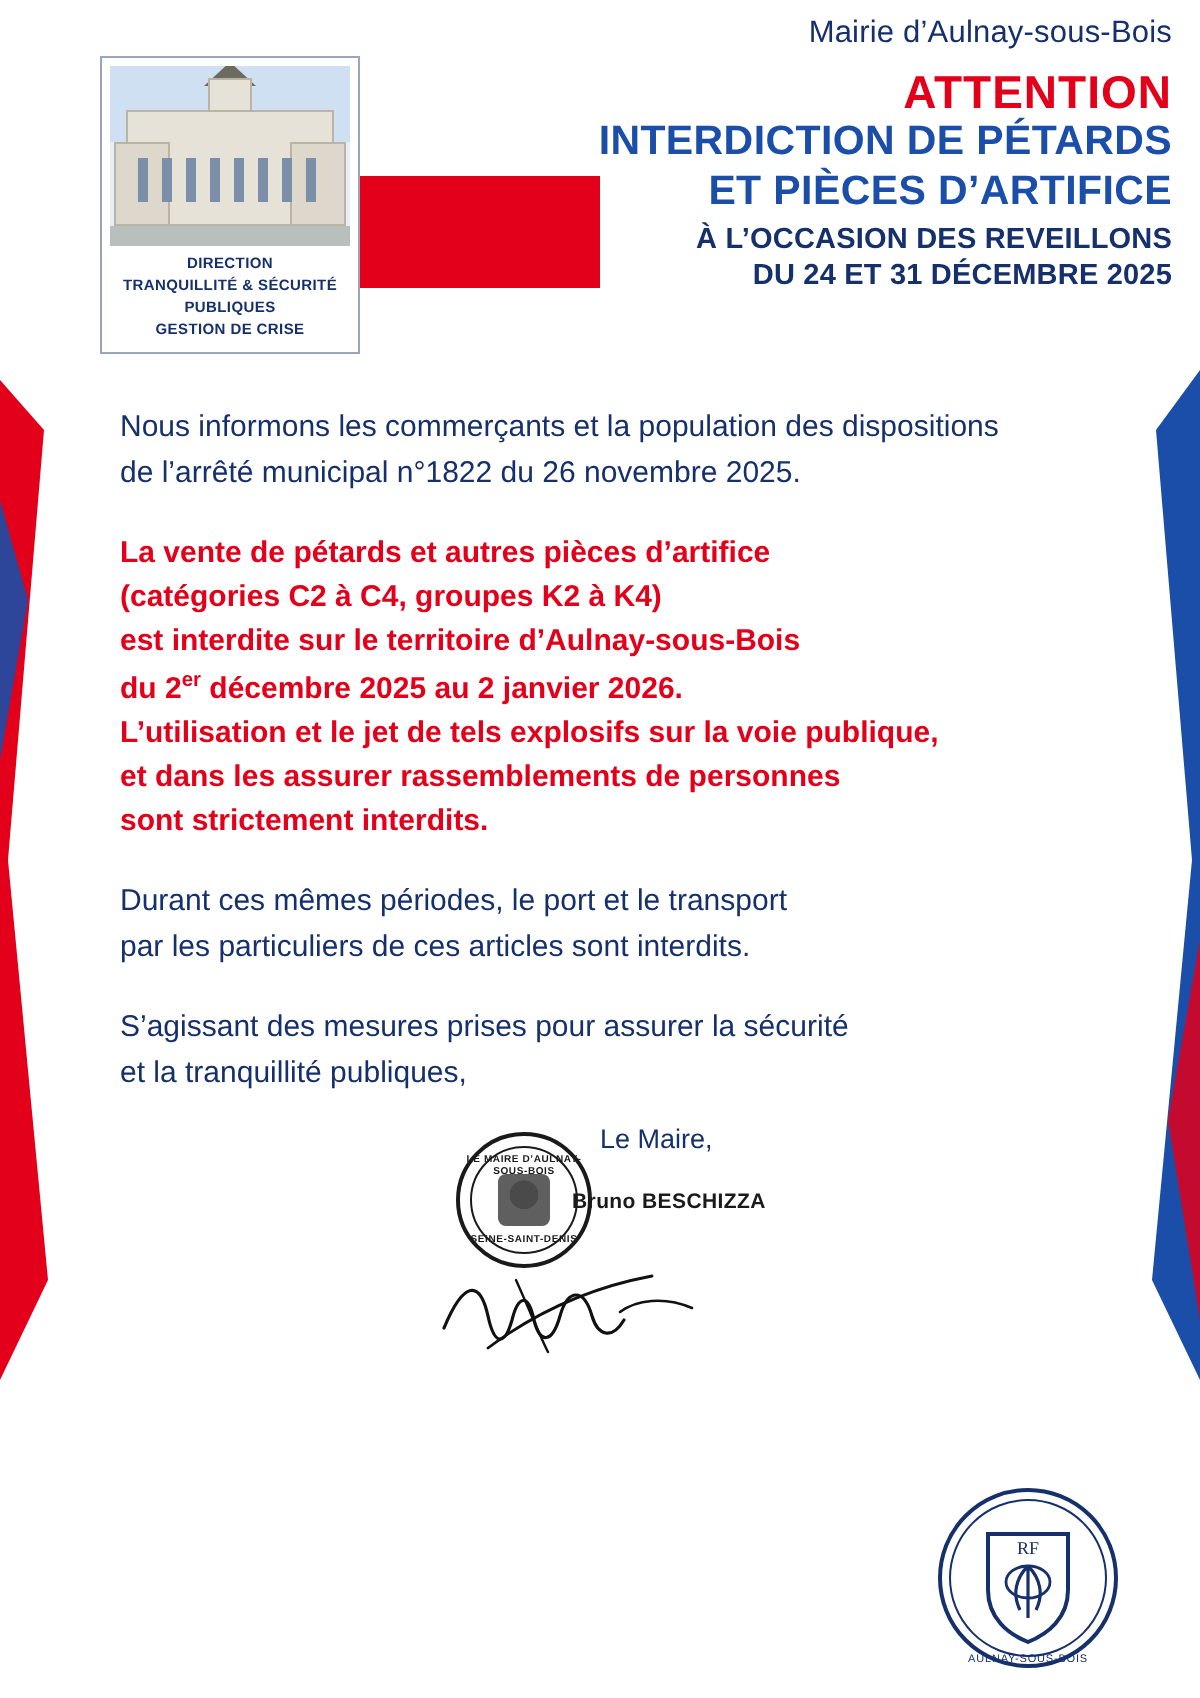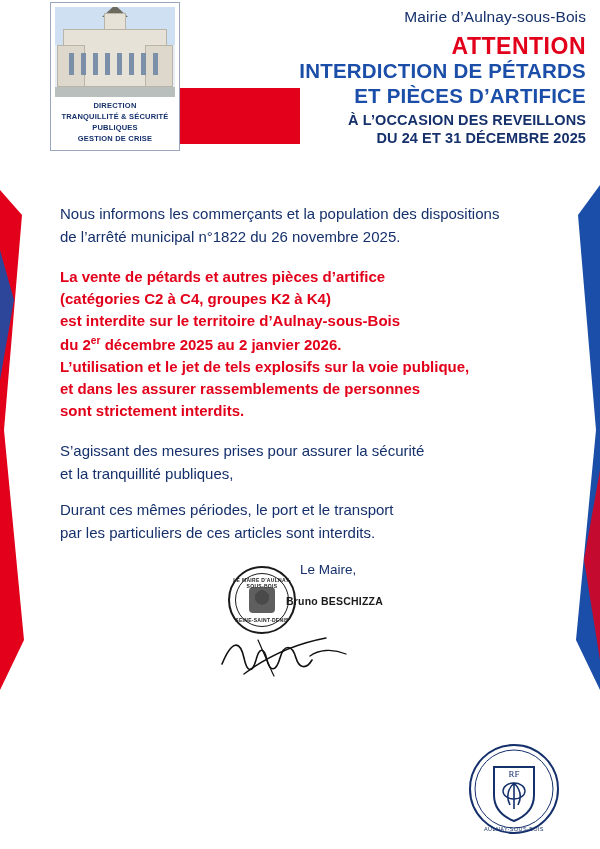--- a/index.html
+++ b/index.html
@@ -30,21 +30,21 @@
   
   .header {
     position: relative;
     height: 185px;
     padding: 0;
   }
 
   .photo-block {
     position: absolute;
     left: 50px;
-    top: 2px;
+    top: 28px;
     width: 130px;
     border: 1px solid #9aa6bd;
     background: #ffffff;
     box-sizing: border-box;
   }
   .photo {
     height: 90px;
     margin: 4px 4px 2px 4px;
     background:
       linear-gradient(#cfe0f2 0%, #cfe0f2 42%, #e8eef6 42%, #e8eef6 100%);
@@ -322,28 +322,28 @@
   <p class="para red">
     <span>La vente de pétards et autres pièces d’artifice</span><br>
     <span>(catégories C2 à C4, groupes K2 à K4)</span><br>
     <span>est interdite sur le territoire d’Aulnay-sous-Bois</span><br>
     <span>du 2</span><sup>er</sup><span> décembre 2025 au 2 janvier 2026.</span><br>
     <span>L’utilisation et le jet de tels explosifs sur la voie publique,</span><br>
     <span>et dans les assurer rassemblements de personnes</span><br>
     <span>sont strictement interdits.</span>
   </p>
 
+  <p class="para">
+    <span>Durant ces mêmes périodes, le port et le transport</span><br>
+    <span>par les particuliers de ces articles sont interdits.</span>
+  </p>
+
   <p class="para tight">
     <span>S’agissant des mesures prises pour assurer la sécurité</span><br>
     <span>et la tranquillité publiques,</span>
-  </p>
-
-  <p class="para">
-    <span>Durant ces mêmes périodes, le port et le transport</span><br>
-    <span>par les particuliers de ces articles sont interdits.</span>
   </p>
 
 
 </div>
 
 <div class="sig-area">
 
   <div class="stamp">
     <div class="stamp-ring-text top">LE MAIRE D’AULNAY-SOUS-BOIS</div>
     <div class="stamp-core"></div>

